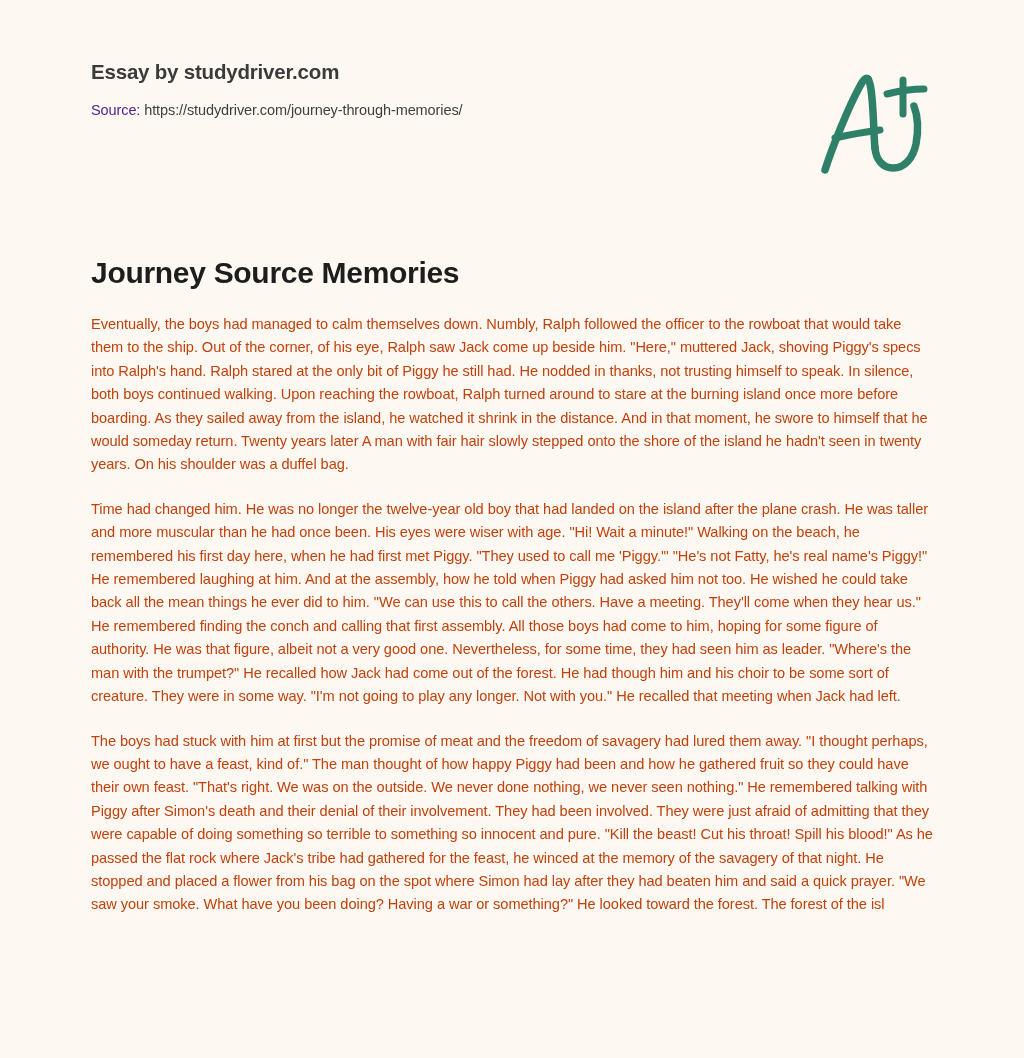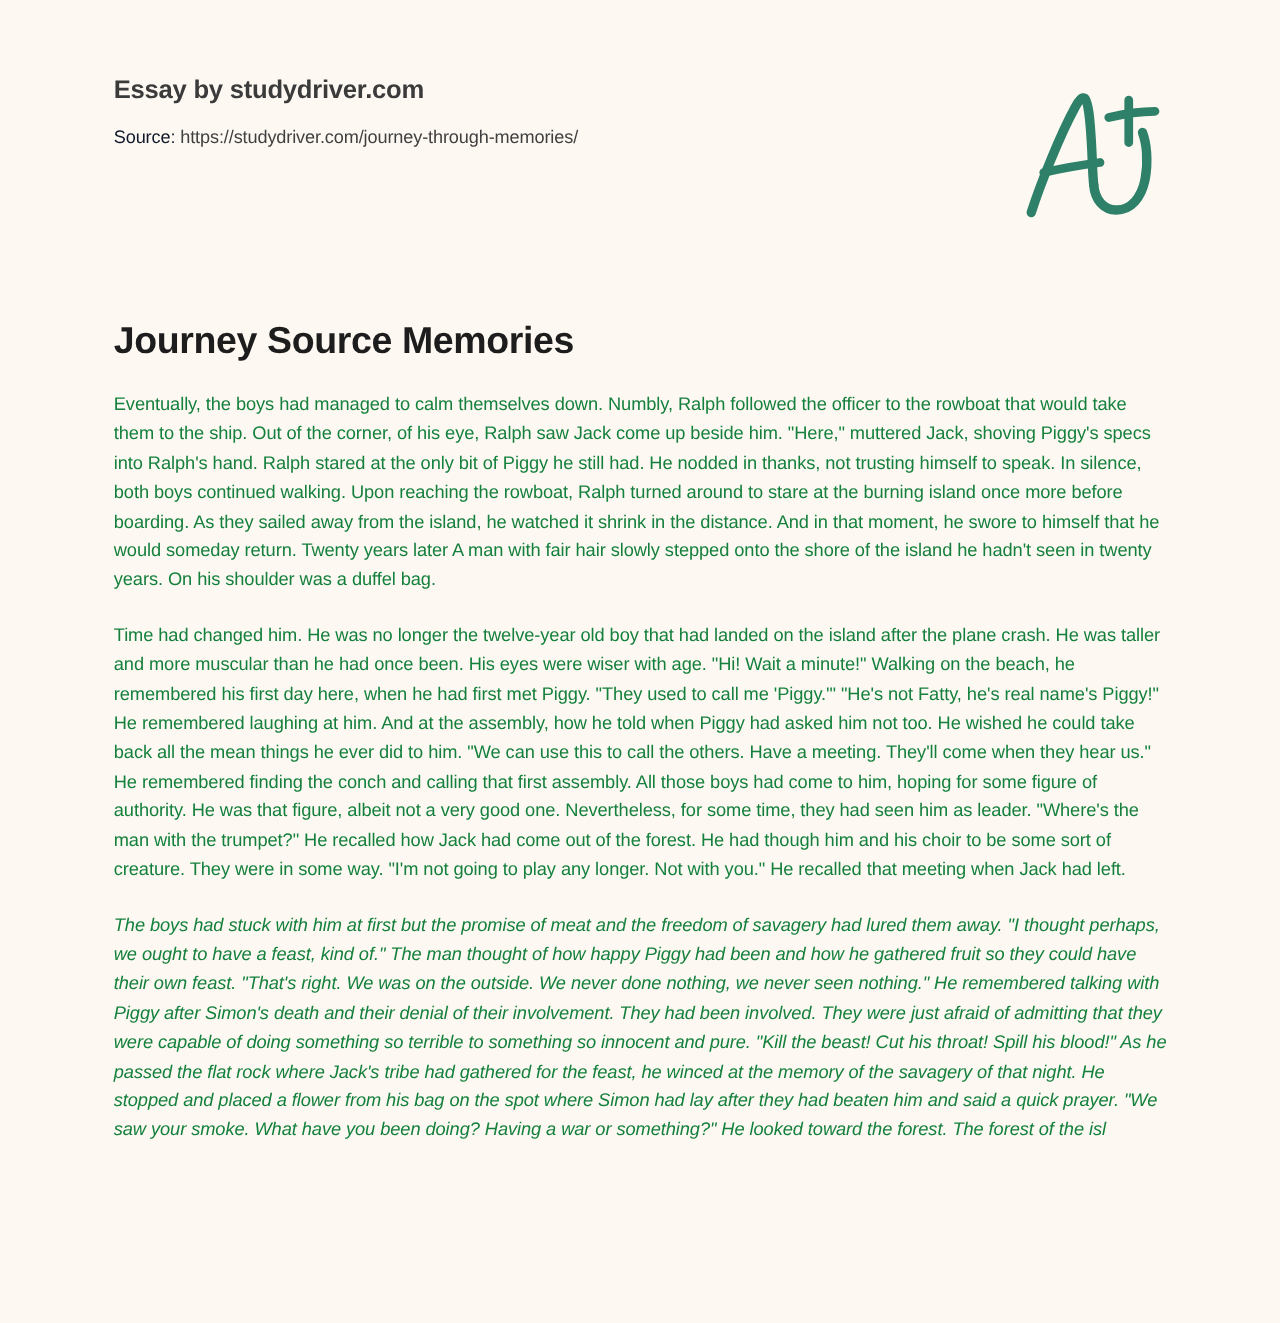--- a/index.html
+++ b/index.html
@@ -42,21 +42,21 @@
   .source-line {
     margin: 0;
     padding-top: 16px;
     font-size: 14.5px;
     color: #8b8b8b;
     line-height: 1.3;
     letter-spacing: -0.1px;
   }
 
   .source-label {
-    color: #0f172a;
+    color: #4c1d95;
   }
 
   .source-url {
     color: #404040;
     text-decoration: none;
   }
 
   
   .logo {
     position: absolute;
@@ -89,27 +89,26 @@
     position: absolute;
     left: 91px;
     top: 313px;
     width: 843px;
   }
 
   .essay-body p {
     margin: 0 0 21px 0;
     font-size: 14.6px;
     line-height: 23.4px;
-    color: #15803d;
+    color: #c2410c;
     text-align: left;
     letter-spacing: -0.06px;
   }
   .essay-body p:last-child {
     margin-bottom: 16px;
-    font-style: italic;
   }
 </style>
 </head>
 <body>
 
 <div class="page">
 
   <div class="header">
     <div class="essay-by">Essay by studydriver.com</div>
     <div class="source-line">

